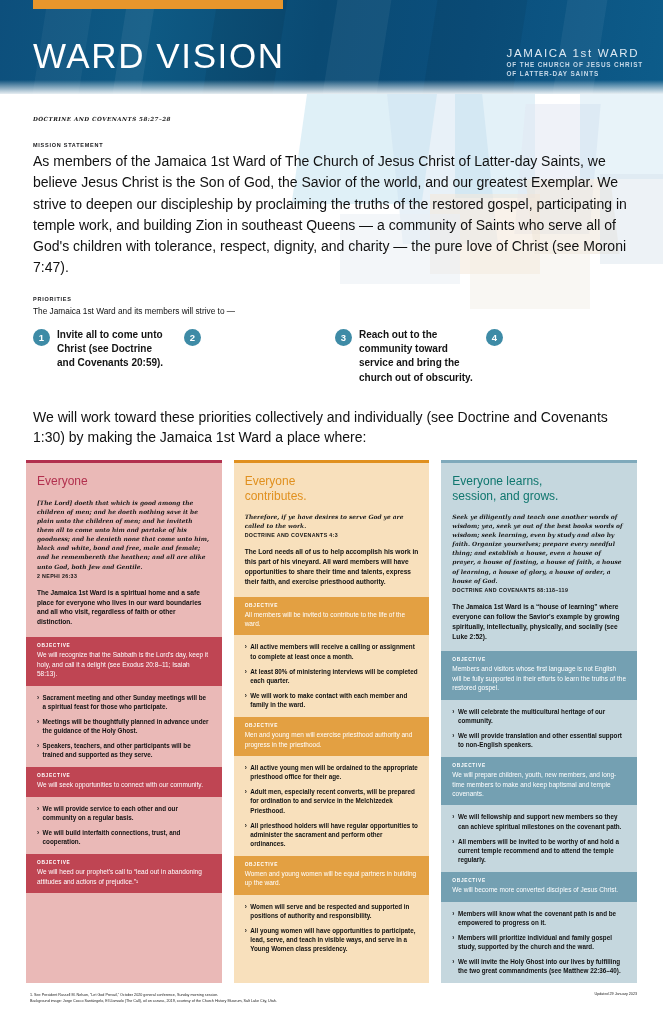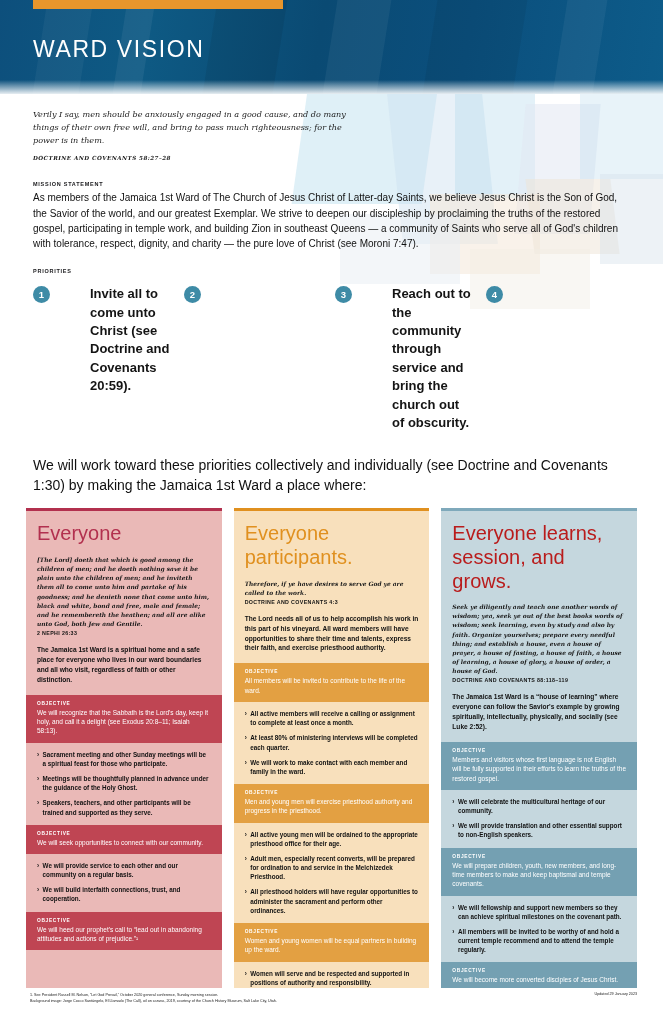--- a/index.html
+++ b/index.html
@@ -23,21 +23,21 @@
     position: absolute; top: 0; bottom: 0;
     background: rgba(255,255,255,0.045);
     transform: skewX(-9deg);
   }
   .orange-tab {
     position: absolute; left: 33px; top: 0; width: 250px; height: 9px;
     background: #e8962c; z-index: 4;
   }
   .header-title {
     position: absolute; left: 33px; top: 36px;
-    font-size: 23px; letter-spacing: 1.6px;
+    font-size: 35px; letter-spacing: 1.6px;
     color: #ffffff; font-weight: 300; z-index: 3;
     font-family: "Liberation Sans", sans-serif;
   }
   .header-brand { position: absolute; right: 20px; top: 47px; text-align: left; z-index: 3; }
   .brand-main {
     font-size: 11.5px; letter-spacing: 1.7px; color: #dce8f2; font-weight: 400;
   }
   .brand-sub {
     font-size: 6.4px; letter-spacing: 0.85px; color: #c5d8e8;
     line-height: 1.35; margin-top: 2px; font-weight: 700;
@@ -64,44 +64,44 @@
     margin-top: 7px; font-size: 5.6px; font-weight: 700;
     letter-spacing: 0.45px; color: #1a1a1a;
   }
 
   .sec-label {
     font-size: 5.5px; font-weight: 700; letter-spacing: 0.75px;
     color: #17171a; margin-bottom: 3px;
   }
   .mission-wrap { margin-top: 18px; }
   .mission-text {
-    font-size: 10px; line-height: 1.52; color: #111; max-width: 600px;
+    font-size: 14px; line-height: 1.52; color: #111; max-width: 600px;
   }
   .priorities-wrap { margin-top: 17px; }
   .priorities-lead { font-size: 8.3px; line-height: 1.5; color: #111; font-weight: 400; }
 
   .priority-row { display: flex; margin-top: 11px; gap: 0; }
   .priority { display: flex; gap: 7px; width: 25%; padding-right: 13px; align-items: flex-start; }
   .pnum {
     flex: 0 0 auto; width: 17px; height: 17px; border-radius: 50%;
     background: #3e8ba6; color: #fff; font-size: 9.5px; font-weight: 700;
     display: flex; align-items: center; justify-content: center; margin-top: 1px;
   }
-  .ptext { font-size: 13px; line-height: 1.42; font-weight: 700; color: #141414; margin-left: 33px; }
+  .ptext { font-size: 10px; line-height: 1.42; font-weight: 700; color: #141414; }
 
   .collective {
     margin-top: 22px; font-size: 14px; line-height: 1.45; color: #111;
   }
 
   
   .columns { display: flex; gap: 12px; padding: 13px 26px 0 26px; position: relative; z-index: 2; }
   .col { width: 203px; display: flex; flex-direction: column; }
   .col-rule { height: 3px; width: 100%; }
   .col-head { padding: 11px 11px 9px 11px; }
-  .col-title { font-size: 20px; line-height: 1.18; font-weight: 400; }
+  .col-title { font-size: 12px; line-height: 1.18; font-weight: 400; }
   .col-body { padding: 0 11px 10px 11px; }
 
   .scripture {
     font-family: "DejaVu Serif", serif; font-style: italic;
     font-size: 5.9px; line-height: 1.55; color: #1a1a1a; font-weight: 700;
   }
   .scripture-ref {
     font-family: "Liberation Sans", sans-serif; font-style: normal;
     font-size: 5.3px; font-weight: 700; letter-spacing: 0.35px;
     margin-top: 2px; color: #141414;
@@ -127,21 +127,21 @@
   .col-a .col-title { color: #b2304e; }
   .col-a .objective { background: #bf4553; }
 
   .col-b .col-rule { background: #e0901f; }
   .col-b .col-head, .col-b .col-body, .col-b .bullets, .col-b .spacer { background: #f8e0bc; }
   .col-b .col-title { color: #e0901f; }
   .col-b .objective { background: #e3a042; }
 
   .col-c .col-rule { background: #7fa9bb; }
   .col-c .col-head, .col-c .col-body, .col-c .bullets, .col-c .spacer { background: #c5d7de; }
-  .col-c .col-title { color: #b91c1c; }
+  .col-c .col-title { color: #0f766e; }
   .col-c .objective { background: #74a0b2; }
 
   
   .footer {
     position: absolute; left: 0; right: 0; bottom: 0; height: 36px;
     padding: 4px 26px 0 30px;
     display: flex; justify-content: space-between; align-items: flex-start;
     background: #fff; z-index: 3;
   }
   .fn { font-size: 3.7px; line-height: 1.75; color: #1b1b1b; }
@@ -154,62 +154,69 @@
 
   <div class="header">
     <span class="streak" style="left:40px;width:46px;"></span>
     <span class="streak" style="left:120px;width:28px;background:rgba(255,255,255,0.06);"></span>
     <span class="streak" style="left:210px;width:70px;background:rgba(0,0,0,0.07);"></span>
     <span class="streak" style="left:330px;width:54px;background:rgba(255,255,255,0.05);"></span>
     <span class="streak" style="left:430px;width:90px;background:rgba(0,0,0,0.06);"></span>
     <span class="streak" style="left:560px;width:40px;background:rgba(255,255,255,0.05);"></span>
     <div class="orange-tab"></div>
     <div class="header-title">WARD VISION</div>
+    <div class="header-brand">
+      <div class="brand-main">JAMAICA 1st WARD</div>
+      <div class="brand-sub">
+        <div>OF THE CHURCH OF JESUS CHRIST</div>
+        <div>OF LATTER-DAY SAINTS</div>
+      </div>
+    </div>
     <div class="header-fade"></div>
   </div>
 
   <div class="wash">
     <span style="left:300px;top:-10px;width:130px;height:120px;background:rgba(150,205,230,0.30);transform:skewX(-8deg);"></span>
     <span style="left:395px;top:0px;width:95px;height:150px;background:rgba(205,225,240,0.45);transform:skewX(6deg);"></span>
     <span style="left:455px;top:-6px;width:80px;height:110px;background:rgba(175,215,235,0.35);"></span>
     <span style="left:520px;top:10px;width:75px;height:130px;background:rgba(225,232,242,0.55);transform:skewX(-5deg);"></span>
     <span style="left:580px;top:-10px;width:90px;height:95px;background:rgba(190,220,238,0.35);"></span>
     <span style="left:430px;top:100px;width:110px;height:80px;background:rgba(244,232,216,0.55);"></span>
     <span style="left:530px;top:85px;width:85px;height:75px;background:rgba(238,228,214,0.5);transform:skewX(7deg);"></span>
     <span style="left:340px;top:120px;width:120px;height:70px;background:rgba(233,238,244,0.55);"></span>
     <span style="left:600px;top:80px;width:70px;height:90px;background:rgba(215,226,236,0.45);"></span>
     <span style="left:470px;top:155px;width:120px;height:60px;background:rgba(242,238,228,0.45);"></span>
   </div>
 
   <div class="upper">
 
     <div class="epigraph">
-      <div>Verily I say, men should be anxiously engaged in a good cause, and do many things of their own free will, and bring to pass much righteousness; for the power is in them.</div>
       <div class="epigraph-ref">DOCTRINE AND COVENANTS 58:27–28</div>
     </div>
 
     <div class="mission-wrap">
       <div class="sec-label">MISSION STATEMENT</div>
       <div class="mission-text">As members of the Jamaica 1st Ward of The Church of Jesus Christ of Latter-day Saints, we believe Jesus Christ is the Son of God, the Savior of the world, and our greatest Exemplar. We strive to deepen our discipleship by proclaiming the truths of the restored gospel, participating in temple work, and building Zion in southeast Queens — a community of Saints who serve all of God's children with tolerance, respect, dignity, and charity — the pure love of Christ (see Moroni 7:47).</div>
     </div>
 
     <div class="priorities-wrap">
       <div class="sec-label">PRIORITIES</div>
+      <div class="priorities-lead">The Jamaica 1st Ward and its members will strive to —</div>
 
       <div class="priority-row">
         <div class="priority">
           <div class="pnum">1</div>
           <div class="ptext">Invite all to come unto Christ (see Doctrine and Covenants 20:59).</div>
         </div>
         <div class="priority">
           <div class="pnum">2</div>
         </div>
         <div class="priority">
           <div class="pnum">3</div>
-          <div class="ptext">Reach out to the community through service and bring the church out of obscurity.</div>
+          <div class="ptext">Reach out to the community toward service and bring the church out of obscurity.</div>
         </div>
         <div class="priority">
           <div class="pnum">4</div>
         </div>
       </div>
     </div>
 
     <div class="collective">We will work toward these priorities collectively and individually (see Doctrine and Covenants 1:30) by making the Jamaica 1st Ward a place where:</div>
   </div>
 
@@ -264,21 +271,21 @@
         <div class="obj-label">OBJECTIVE</div>
         <div class="obj-text">We will heed our prophet's call to “lead out in abandoning attitudes and actions of prejudice.”¹</div>
       </div>
       <div class="spacer"></div>
     </div>
 
     <div class="col col-b">
       <div class="col-rule"></div>
       <div class="col-head">
         <div class="col-title">Everyone</div>
-        <div class="col-title">participants.</div>
+        <div class="col-title">contributes.</div>
       </div>
       <div class="col-body">
         <div class="scripture">Therefore, if ye have desires to serve God ye are called to the work.</div>
         <div class="scripture-ref">DOCTRINE AND COVENANTS 4:3</div>
         <div class="statement">The Lord needs all of us to help accomplish his work in this part of his vineyard. All ward members will have opportunities to share their time and talents, express their faith, and exercise priesthood authority.</div>
       </div>
 
       <div class="objective">
         <div class="obj-label">OBJECTIVE</div>
         <div class="obj-text">All members will be invited to contribute to the life of the ward.</div>

